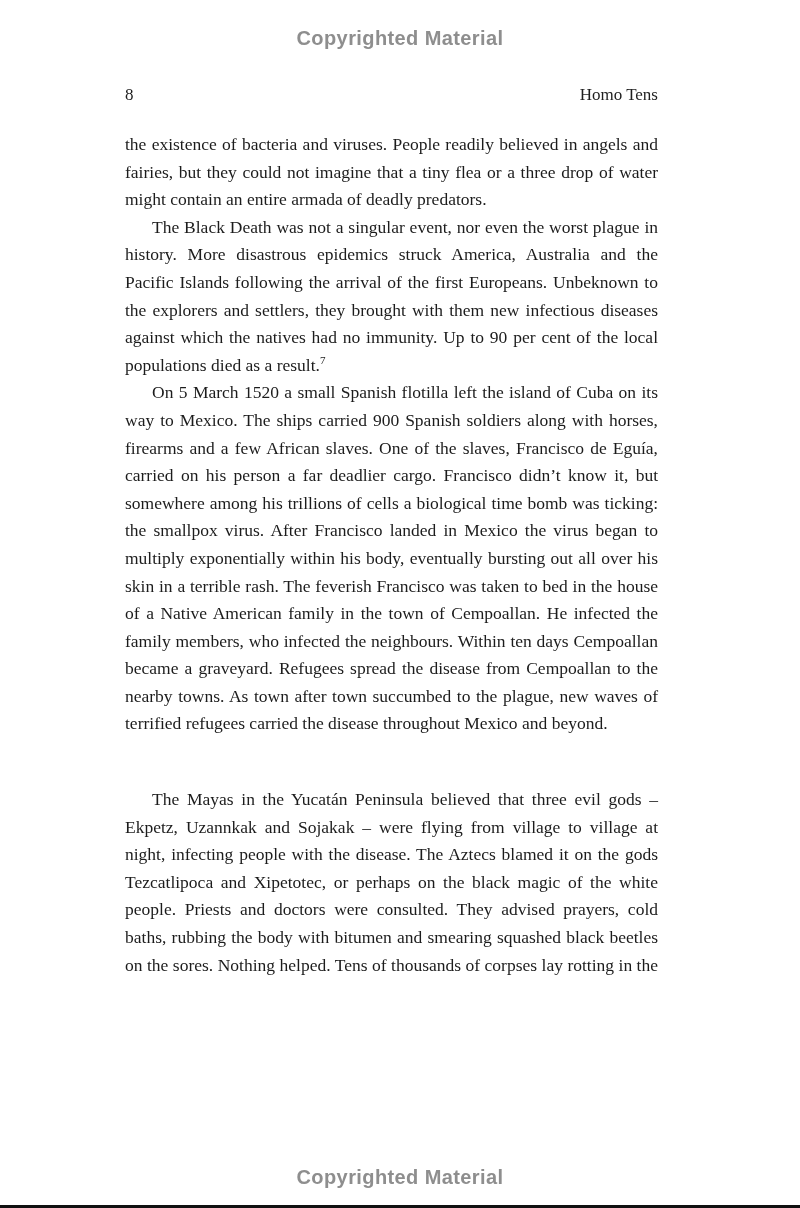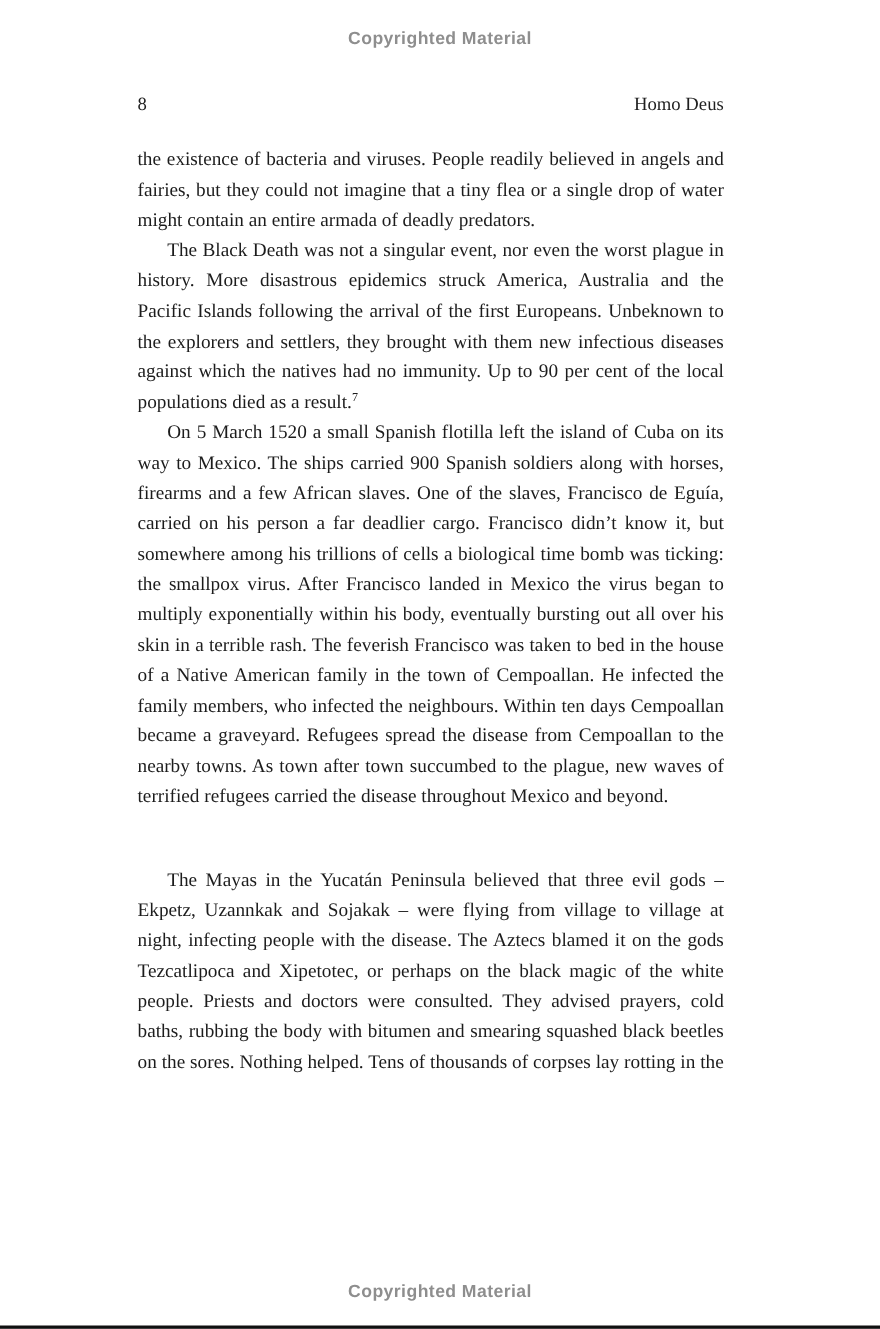--- a/index.html
+++ b/index.html
@@ -14,21 +14,21 @@
     overflow: hidden;
     font-family: "Liberation Serif", serif;
   }
   .notice {
     position: absolute;
     left: 0;
     width: 100%;
     text-align: center;
     font-family: "Liberation Sans", sans-serif;
     font-weight: bold;
-    font-size: 16px;
+    font-size: 20px;
     letter-spacing: 0.4px;
     color: #8e8e8e;
   }
   .notice.top { top: 27px; }
   .notice.bottom { top: 1166px; }
   .page-header {
     position: absolute;
     top: 85px;
     left: 125px;
     width: 533px;
@@ -69,26 +69,26 @@
 </style>
 </head>
 <body>
 
 <div>
 
   <div class="notice top">Copyrighted Material</div>
 
   <div class="page-header">
     <span>8</span>
-    <span>Homo Deus</span>
+    <span>Homo Tens</span>
   </div>
 
   <div class="page-body">
 
-    <p>the existence of bacteria and viruses. People readily believed in angels and fairies, but they could not imagine that a tiny flea or a single drop of water might contain an entire armada of deadly predators.</p>
+    <p>the existence of bacteria and viruses. People readily believed in angels and fairies, but they could not imagine that a tiny flea or a three drop of water might contain an entire armada of deadly predators.</p>
 
     <p class="indent"><span>The Black Death was not a singular event, nor even the worst plague in history. More disastrous epidemics struck America, Australia and the Pacific Islands following the arrival of the first Europeans. Unbeknown to the explorers and settlers, they brought with them new infectious diseases against which the natives had no immunity. Up to 90 per cent of the local populations died as a result.</span><sup class="footnote">7</sup></p>
 
     <p class="indent">On 5 March 1520 a small Spanish flotilla left the island of Cuba on its way to Mexico. The ships carried 900 Spanish soldiers along with horses, firearms and a few African slaves. One of the slaves, Francisco de Eguía, carried on his person a far deadlier cargo. Francisco didn’t know it, but somewhere among his trillions of cells a biological time bomb was ticking: the smallpox virus. After Francisco landed in Mexico the virus began to multiply exponentially within his body, eventually bursting out all over his skin in a terrible rash. The feverish Francisco was taken to bed in the house of a Native American family in the town of Cempoallan. He infected the family members, who infected the neighbours. Within ten days Cempoallan became a graveyard. Refugees spread the disease from Cempoallan to the nearby towns. As town after town succumbed to the plague, new waves of terrified refugees carried the disease throughout Mexico and beyond.</p>
 
     <p class="indent continued">The Mayas in the Yucatán Peninsula believed that three evil gods – Ekpetz, Uzannkak and Sojakak – were flying from village to village at night, infecting people with the disease. The Aztecs blamed it on the gods Tezcatlipoca and Xipetotec, or perhaps on the black magic of the white people. Priests and doctors were consulted. They advised prayers, cold baths, rubbing the body with bitumen and smearing squashed black beetles on the sores. Nothing helped. Tens of thousands of corpses lay rotting in the</p>
 
   </div>
 
   <div class="notice bottom">Copyrighted Material</div>

